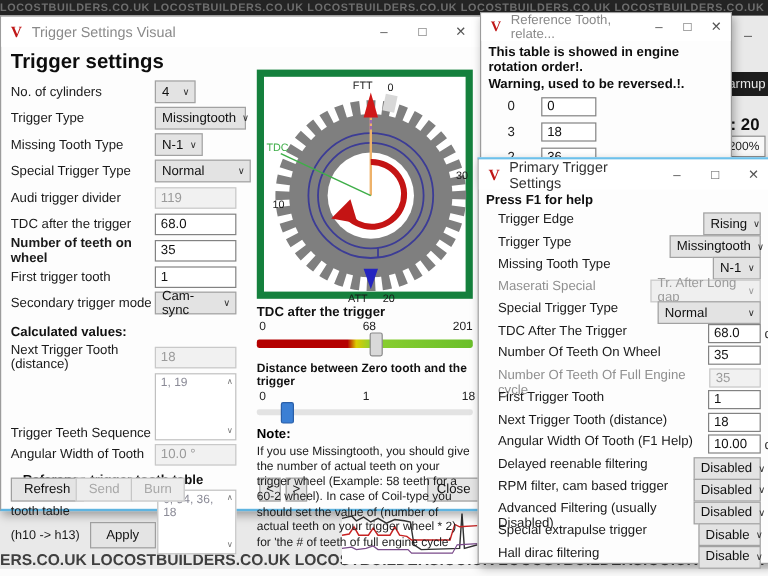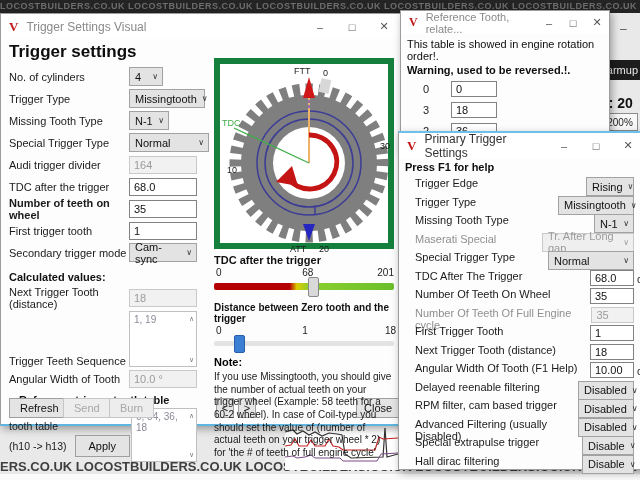--- a/index.html
+++ b/index.html
@@ -130,21 +130,21 @@
       </div>
       <div class="row">
         <span class="lbl">Special Trigger Type</span>
         <span class="combo" style="width:80px">
           <span>Normal</span>
           <span class="arr">∨</span>
         </span>
       </div>
       <div class="row">
         <span class="lbl">Audi trigger divider</span>
-        <span class="inp dis" style="width:68px">164</span>
+        <span class="inp dis" style="width:68px">119</span>
       </div>
       <div class="row">
         <span class="lbl">TDC after the trigger</span>
         <span class="inp" style="width:68px">68.0</span>
       </div>
       <div class="row">
         <span class="lbl" style="font-weight:bold">Number of teeth on wheel</span>
         <span class="inp" style="width:68px">35</span>
       </div>
       <div class="row">
@@ -265,21 +265,21 @@
   <div class="win" style="left:400px;top:10px;width:208px;height:140px;overflow:hidden;z-index:5">
     <div class="tbar" style="height:23px">
       <span class="brand" style="font-size:12px">V</span>
       <span class="ttl" style="font-size:11px">Reference Tooth, relate...</span>
       <span class="ctrls">
         <span class="wbtn" style="width:24px;height:23px">–</span>
         <span class="wbtn" style="width:24px;height:23px">□</span>
         <span class="wbtn" style="width:24px;height:23px">✕</span>
       </span>
     </div>
-    <div style="padding:4px 6px 0 6px;font-size:11px;font-weight:normal;color:#0d0d0d">This table is showed in engine rotation order!.</div>
+    <div style="padding:4px 6px 0 6px;font-size:11px;font-weight:bold;color:#0d0d0d">This table is showed in engine rotation order!.</div>
     <div style="padding:2px 6px 2px 6px;font-size:11px;font-weight:bold;color:#0d0d0d">Warning, used to be reversed.!.</div>
     <div class="refrow">
       <span class="ridx">0</span>
       <span class="inp" style="width:46px;height:16px">0</span>
     </div>
     <div class="refrow">
       <span class="ridx">3</span>
       <span class="inp" style="width:46px;height:16px">18</span>
     </div>
     <div class="refrow">

